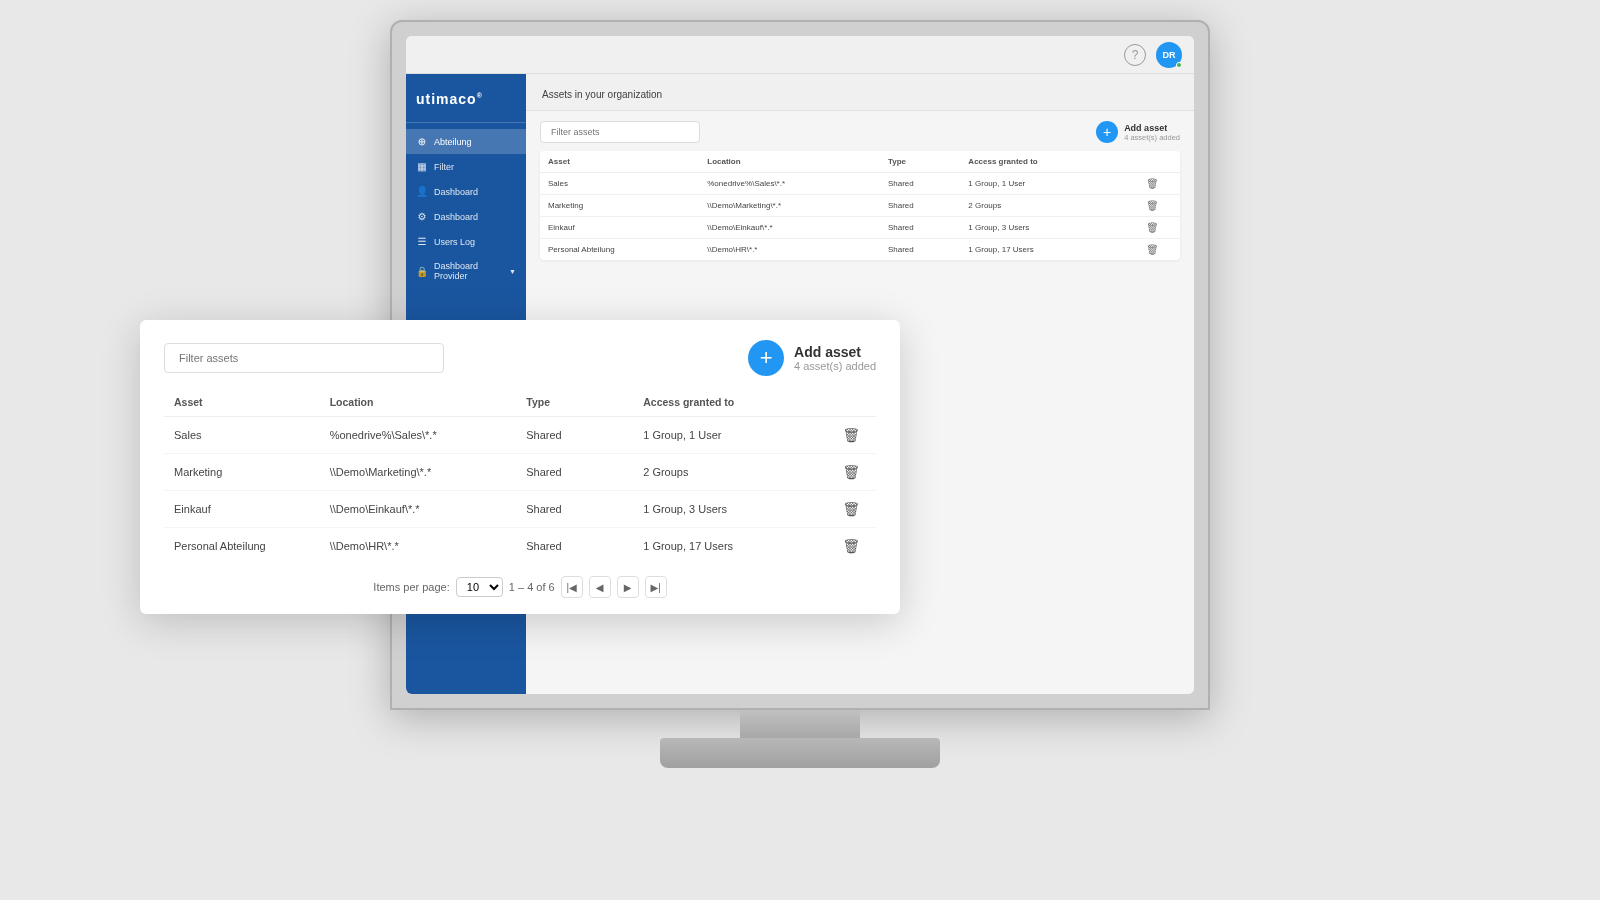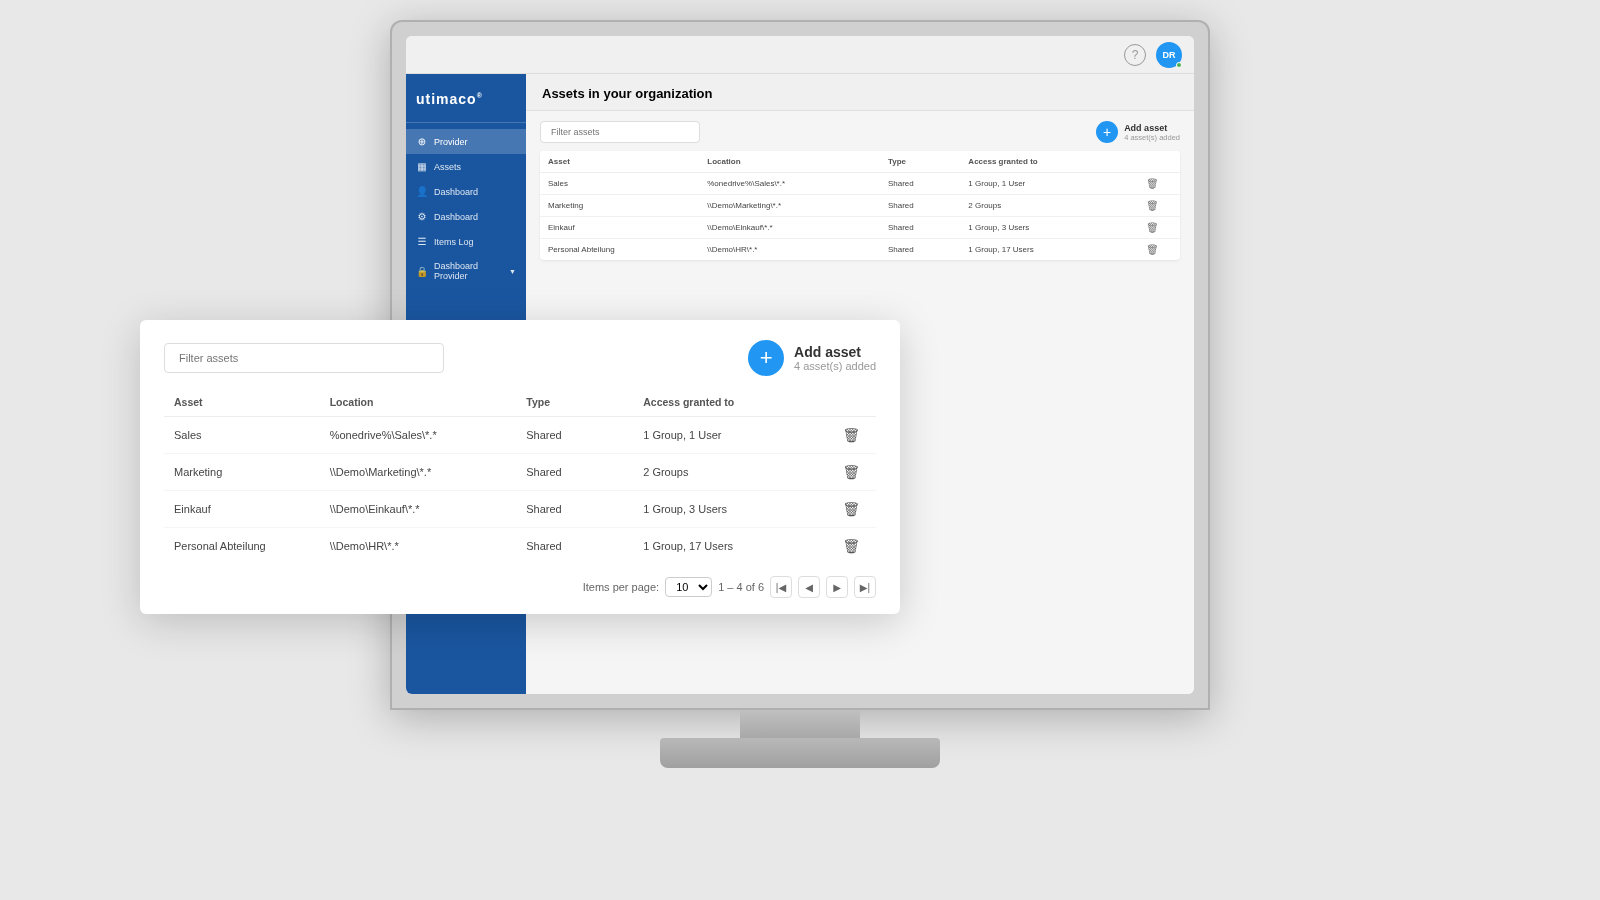--- a/index.html
+++ b/index.html
@@ -163,23 +163,23 @@
       overflow: hidden;
     }
 
     .page-header {
       padding: 10px 16px 8px 16px;
       background: #f0f0f0;
       border-bottom: 1px solid #e0e0e0;
     }
 
     .page-title-text {
-      font-size: 13px;
-      font-weight: 700;
-      color: #000000;
+      font-size: 10px;
+      font-weight: 400;
+      color: #404040;
     }
 
     .content-area {
       flex: 1;
       padding: 10px 14px;
       display: flex;
       flex-direction: column;
       gap: 8px;
     }
 
@@ -389,21 +389,21 @@
 
     .fg-trash {
       color: #555;
       font-size: 14px;
       cursor: pointer;
     }
 
     .fg-pagination {
       display: flex;
       align-items: center;
-      justify-content: flex-end;
+      justify-content: center;
       gap: 6px;
       margin-top: 12px;
       font-size: 11px;
       color: #666;
     }
 
     .fg-per-page-select {
       border: 1px solid #ccc;
       border-radius: 4px;
       padding: 2px 6px;
@@ -449,37 +449,37 @@
       </div>
 
       <div class="app-layout">
 
         <div class="sidebar">
           <div class="logo-area">
             <span class="logo-text">utimaco<sup>®</sup></span>
           </div>
           <div class="nav-item active">
             <span class="nav-icon">⊕</span>
-            <span>Provider</span>
+            <span>Abteilung</span>
           </div>
           <div class="nav-item">
             <span class="nav-icon">▦</span>
-            <span>Assets</span>
+            <span>Filter</span>
           </div>
           <div class="nav-item">
             <span class="nav-icon">👤</span>
             <span>Dashboard</span>
           </div>
           <div class="nav-item">
             <span class="nav-icon">⚙</span>
             <span>Dashboard</span>
           </div>
           <div class="nav-item">
             <span class="nav-icon">☰</span>
-            <span>Items Log</span>
+            <span>Users Log</span>
           </div>
           <div class="nav-item has-arrow">
             <span class="nav-icon">🔒</span>
             <span>Dashboard Provider</span>
             <span style="font-size:7px;">▼</span>
           </div>
         </div>
 
         <div class="main-content">
           <div class="page-header">

